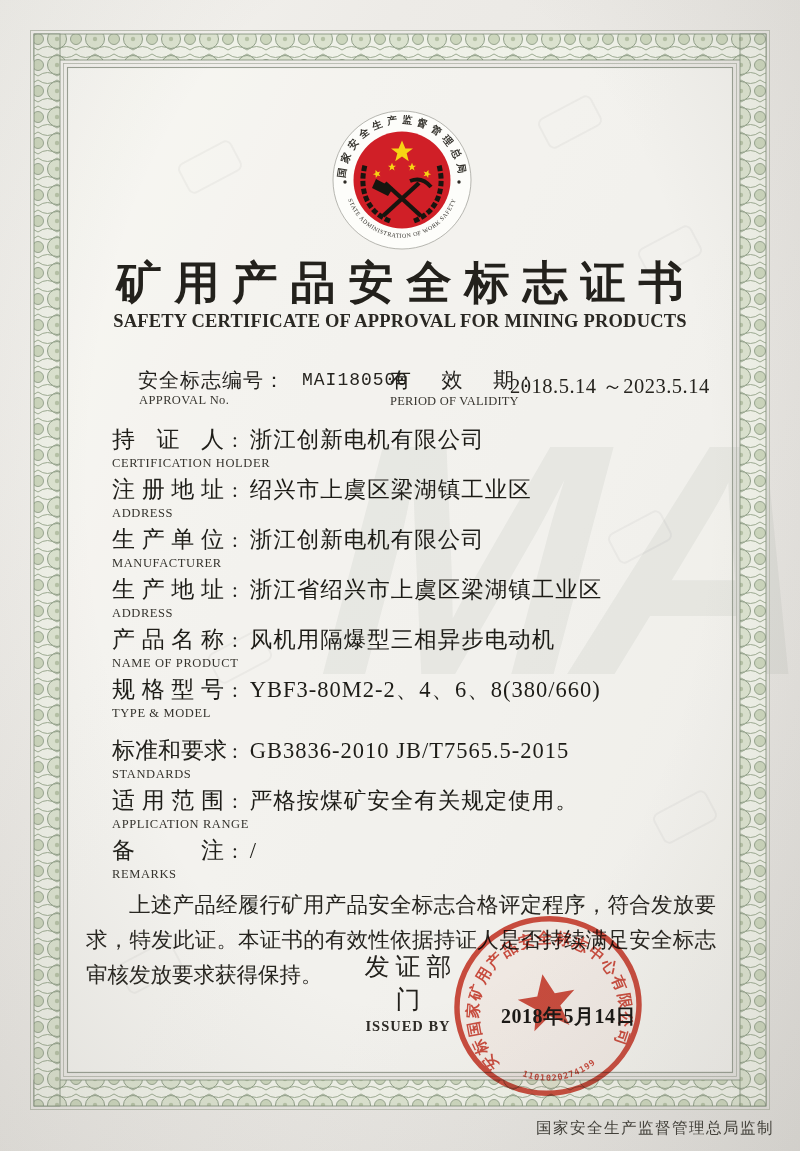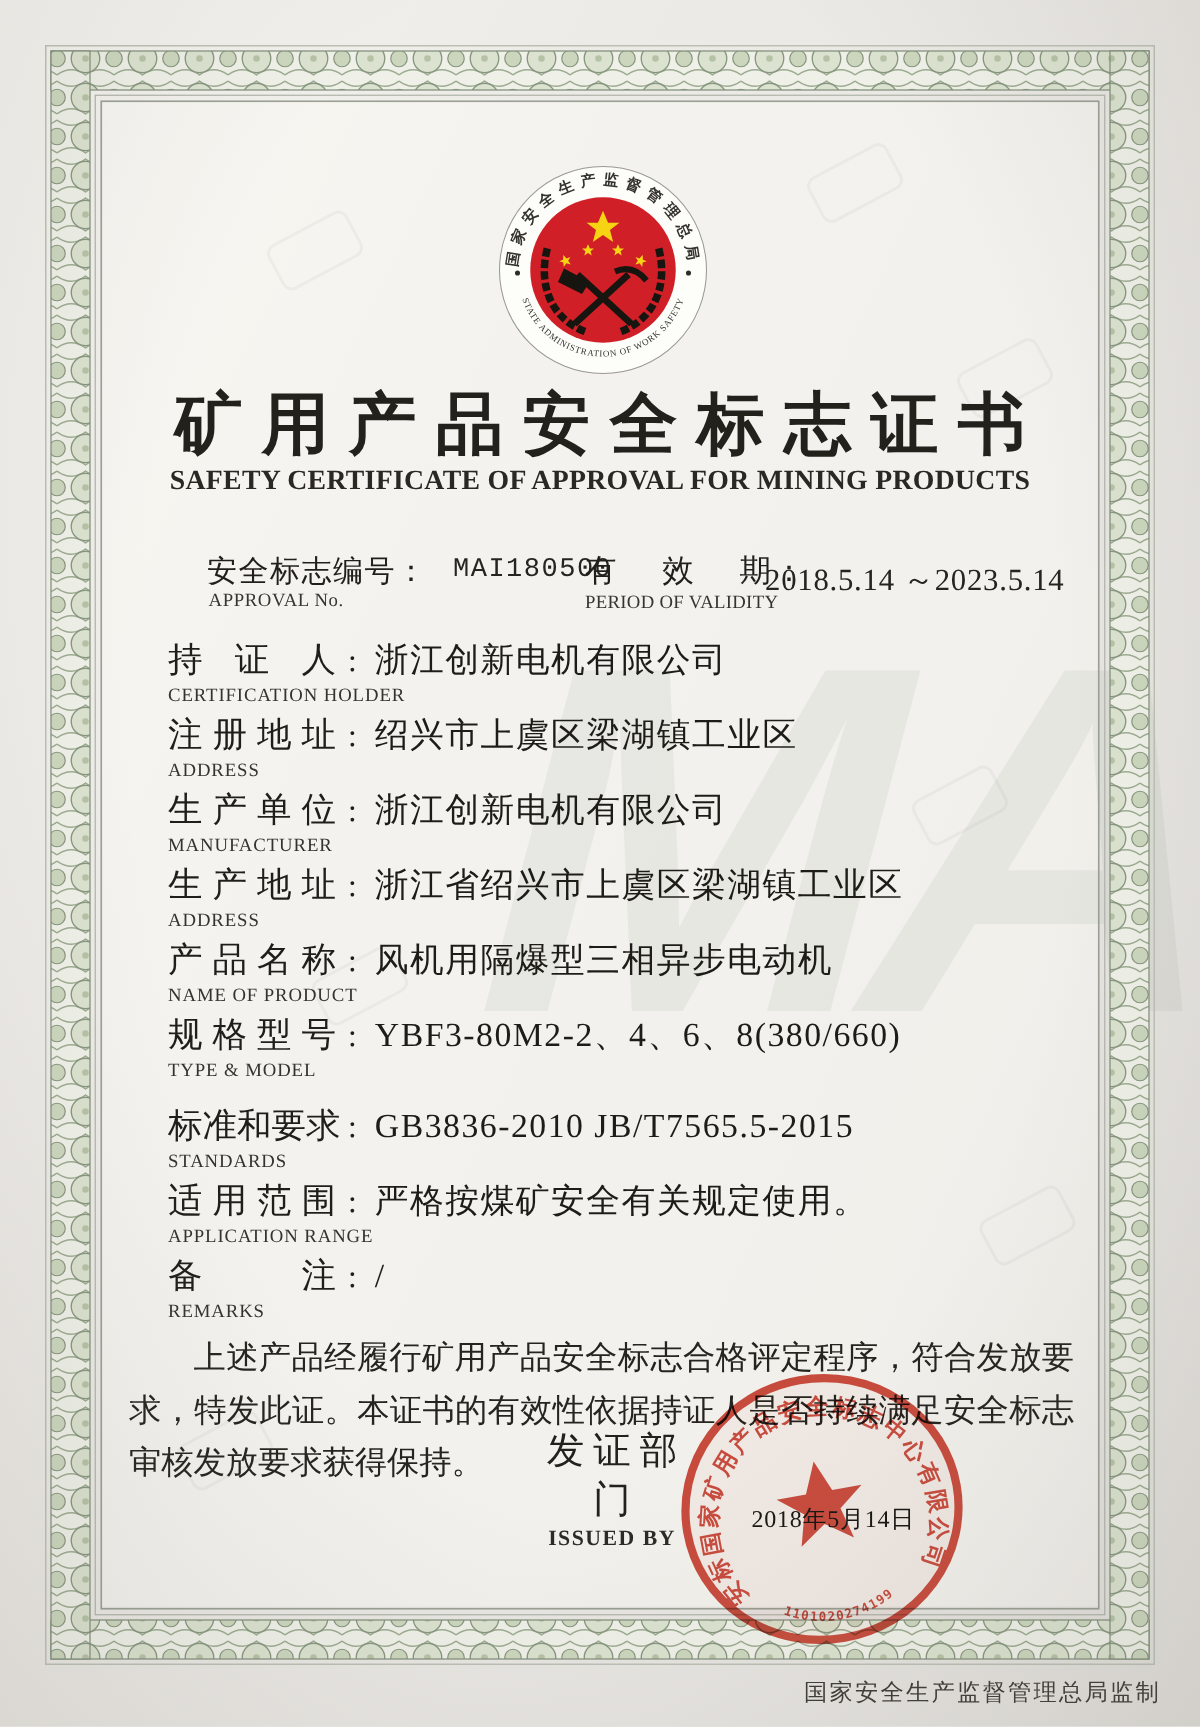--- a/index.html
+++ b/index.html
@@ -48,21 +48,21 @@
   
   .statement{position:absolute;left:86px;top:888px;width:630px;font-size:21.5px;line-height:35px;
     text-indent:2em;text-align:justify;color:#26241f;}
   
   .issued{position:absolute;left:348px;top:950px;width:120px;text-align:center;}
   .issued-cn{font-size:25px;letter-spacing:6px;padding-left:6px;color:#23211c;}
   .issued-en{font-size:14.5px;font-weight:700;letter-spacing:1px;color:#2c2a25;margin-top:2px;}
   
   .seal{position:absolute;left:444px;top:902px;width:208px;height:208px;
     mix-blend-mode:multiply;opacity:0.88;}
-  .issue-date{position:absolute;left:501px;top:1003px;font-size:16px;font-weight:400;
+  .issue-date{position:absolute;left:501px;top:1003px;font-size:20px;font-weight:700;
     letter-spacing:0.5px;color:#1b1916;z-index:6;}
   
   .footer{position:absolute;right:26px;top:1118px;font-size:15.5px;letter-spacing:1.5px;color:#3e3c36;}
 </style>
 </head>
 <body>
 
 <div class="page">
 
   <div class="inner-sheet"></div>

